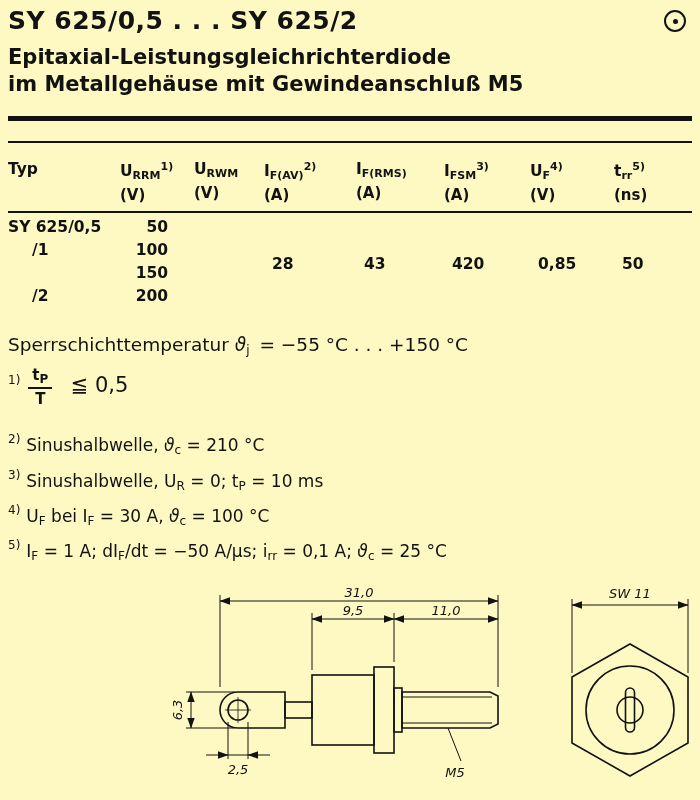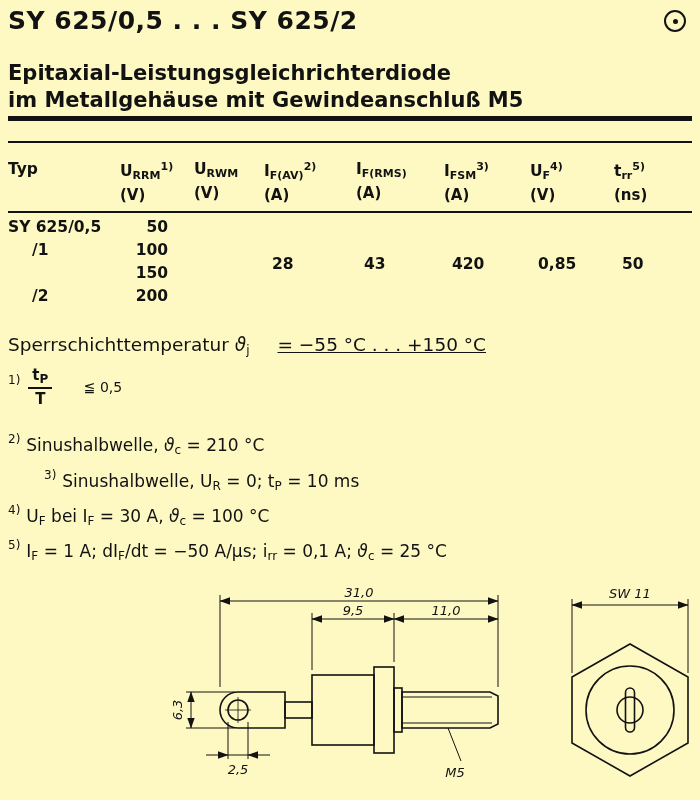--- a/index.html
+++ b/index.html
@@ -17,21 +17,21 @@
     font-size:25px; font-weight:700; letter-spacing:0.5px;
   }
   .corner-icon {
     top:10px; right:14px; width:18px; height:18px;
     border:2px solid #121212; border-radius:50%;
   }
   .corner-icon .dot {
     position:absolute; left:50%; top:50%; width:5px; height:5px;
     margin:-2.5px 0 0 -2.5px; background:#121212; border-radius:50%;
   }
-  .subtitle { top:60px; left:8px; right:8px; font-size:21px; font-weight:700; line-height:27px; }
+  .subtitle { top:44px; left:8px; right:8px; font-size:21px; font-weight:700; line-height:27px; }
 
   .rule { left:8px; right:8px; background:#121212; }
   .rule-thick { top:116px; height:5px; }
   .rule-mid   { top:141px; height:2px; }
 
   
   .table { top:160px; left:8px; right:8px; }
   .cols { display:grid; grid-template-columns:112px 74px 70px 92px 88px 86px 84px 1fr; }
   .th { font-weight:700; font-size:15.5px; }
   .th .unit-line { margin-top:4px; font-size:15px; }
@@ -49,28 +49,28 @@
   
   .sperr { top:334px; left:8px; font-size:18.5px; }
   .theta { font-style:italic; }
   .sperr sub, .fn sub { font-size:12px; vertical-align:-3px; }
 
   
   .fn { left:8px; font-size:17px; }
   .fn .marker { font-size:12px; vertical-align:8px; margin-right:6px; }
   .fn1 { top:366px; }
   .fn2 { top:432px; }
-  .fn3 { top:468px;margin-left:36px; }
+  .fn3 { top:468px; }
   .fn4 { top:503px; }
   .fn5 { top:538px; }
   .frac { display:inline-block; text-align:center; vertical-align:middle; margin:0 6px 0 2px; }
   .frac .num { display:block; font-size:15px; font-weight:700; padding:0 4px 1px 4px; border-bottom:2px solid #121212; }
   .frac .den { display:block; font-size:15px; font-weight:700; padding-top:1px; }
-  .rel { margin-left:20px; font-size:14px; }
-  .gap { margin-left:22px;text-decoration:underline; }
+  .rel { margin-left:7px; font-size:21px; }
+  .gap { margin-left:4px; }
 
   
   .drawing { top:585px; left:0; width:700px; height:215px; }
   .dimtxt { font-family:"DejaVu Sans", sans-serif; font-size:13px; font-style:italic; fill:#121212; }
 </style>
 </head>
 <body>
 
 <div class="page">
 

